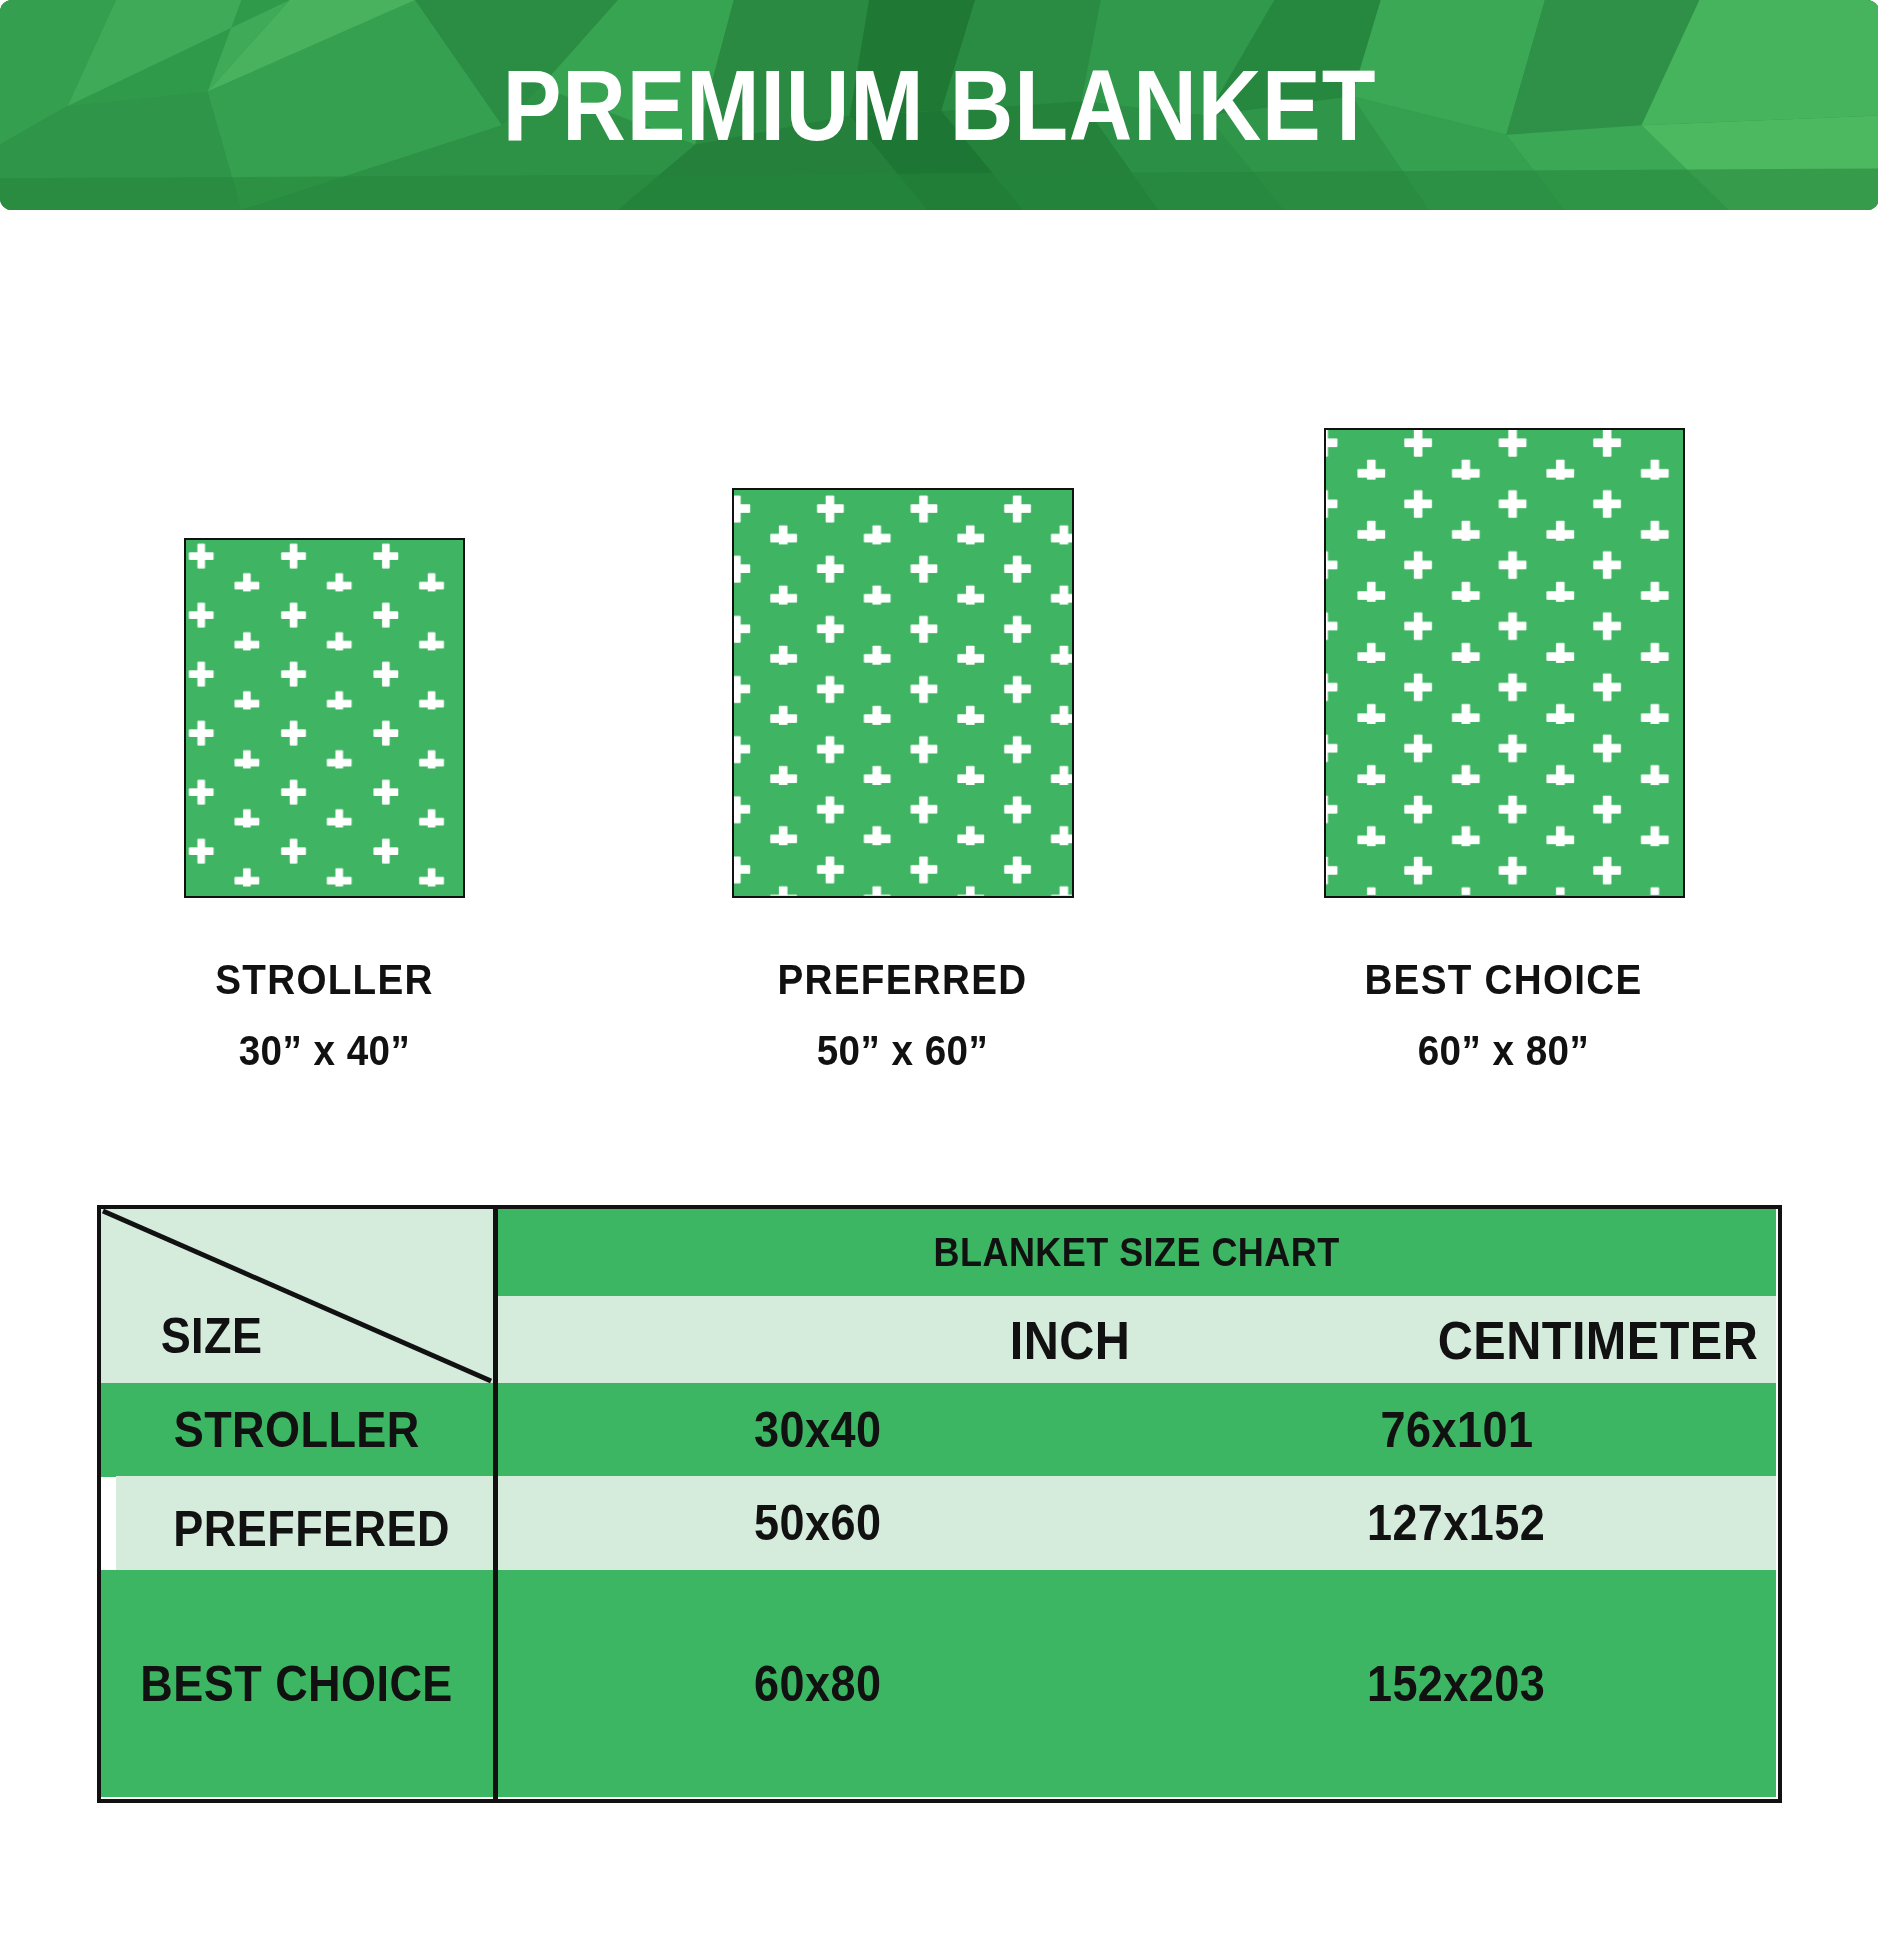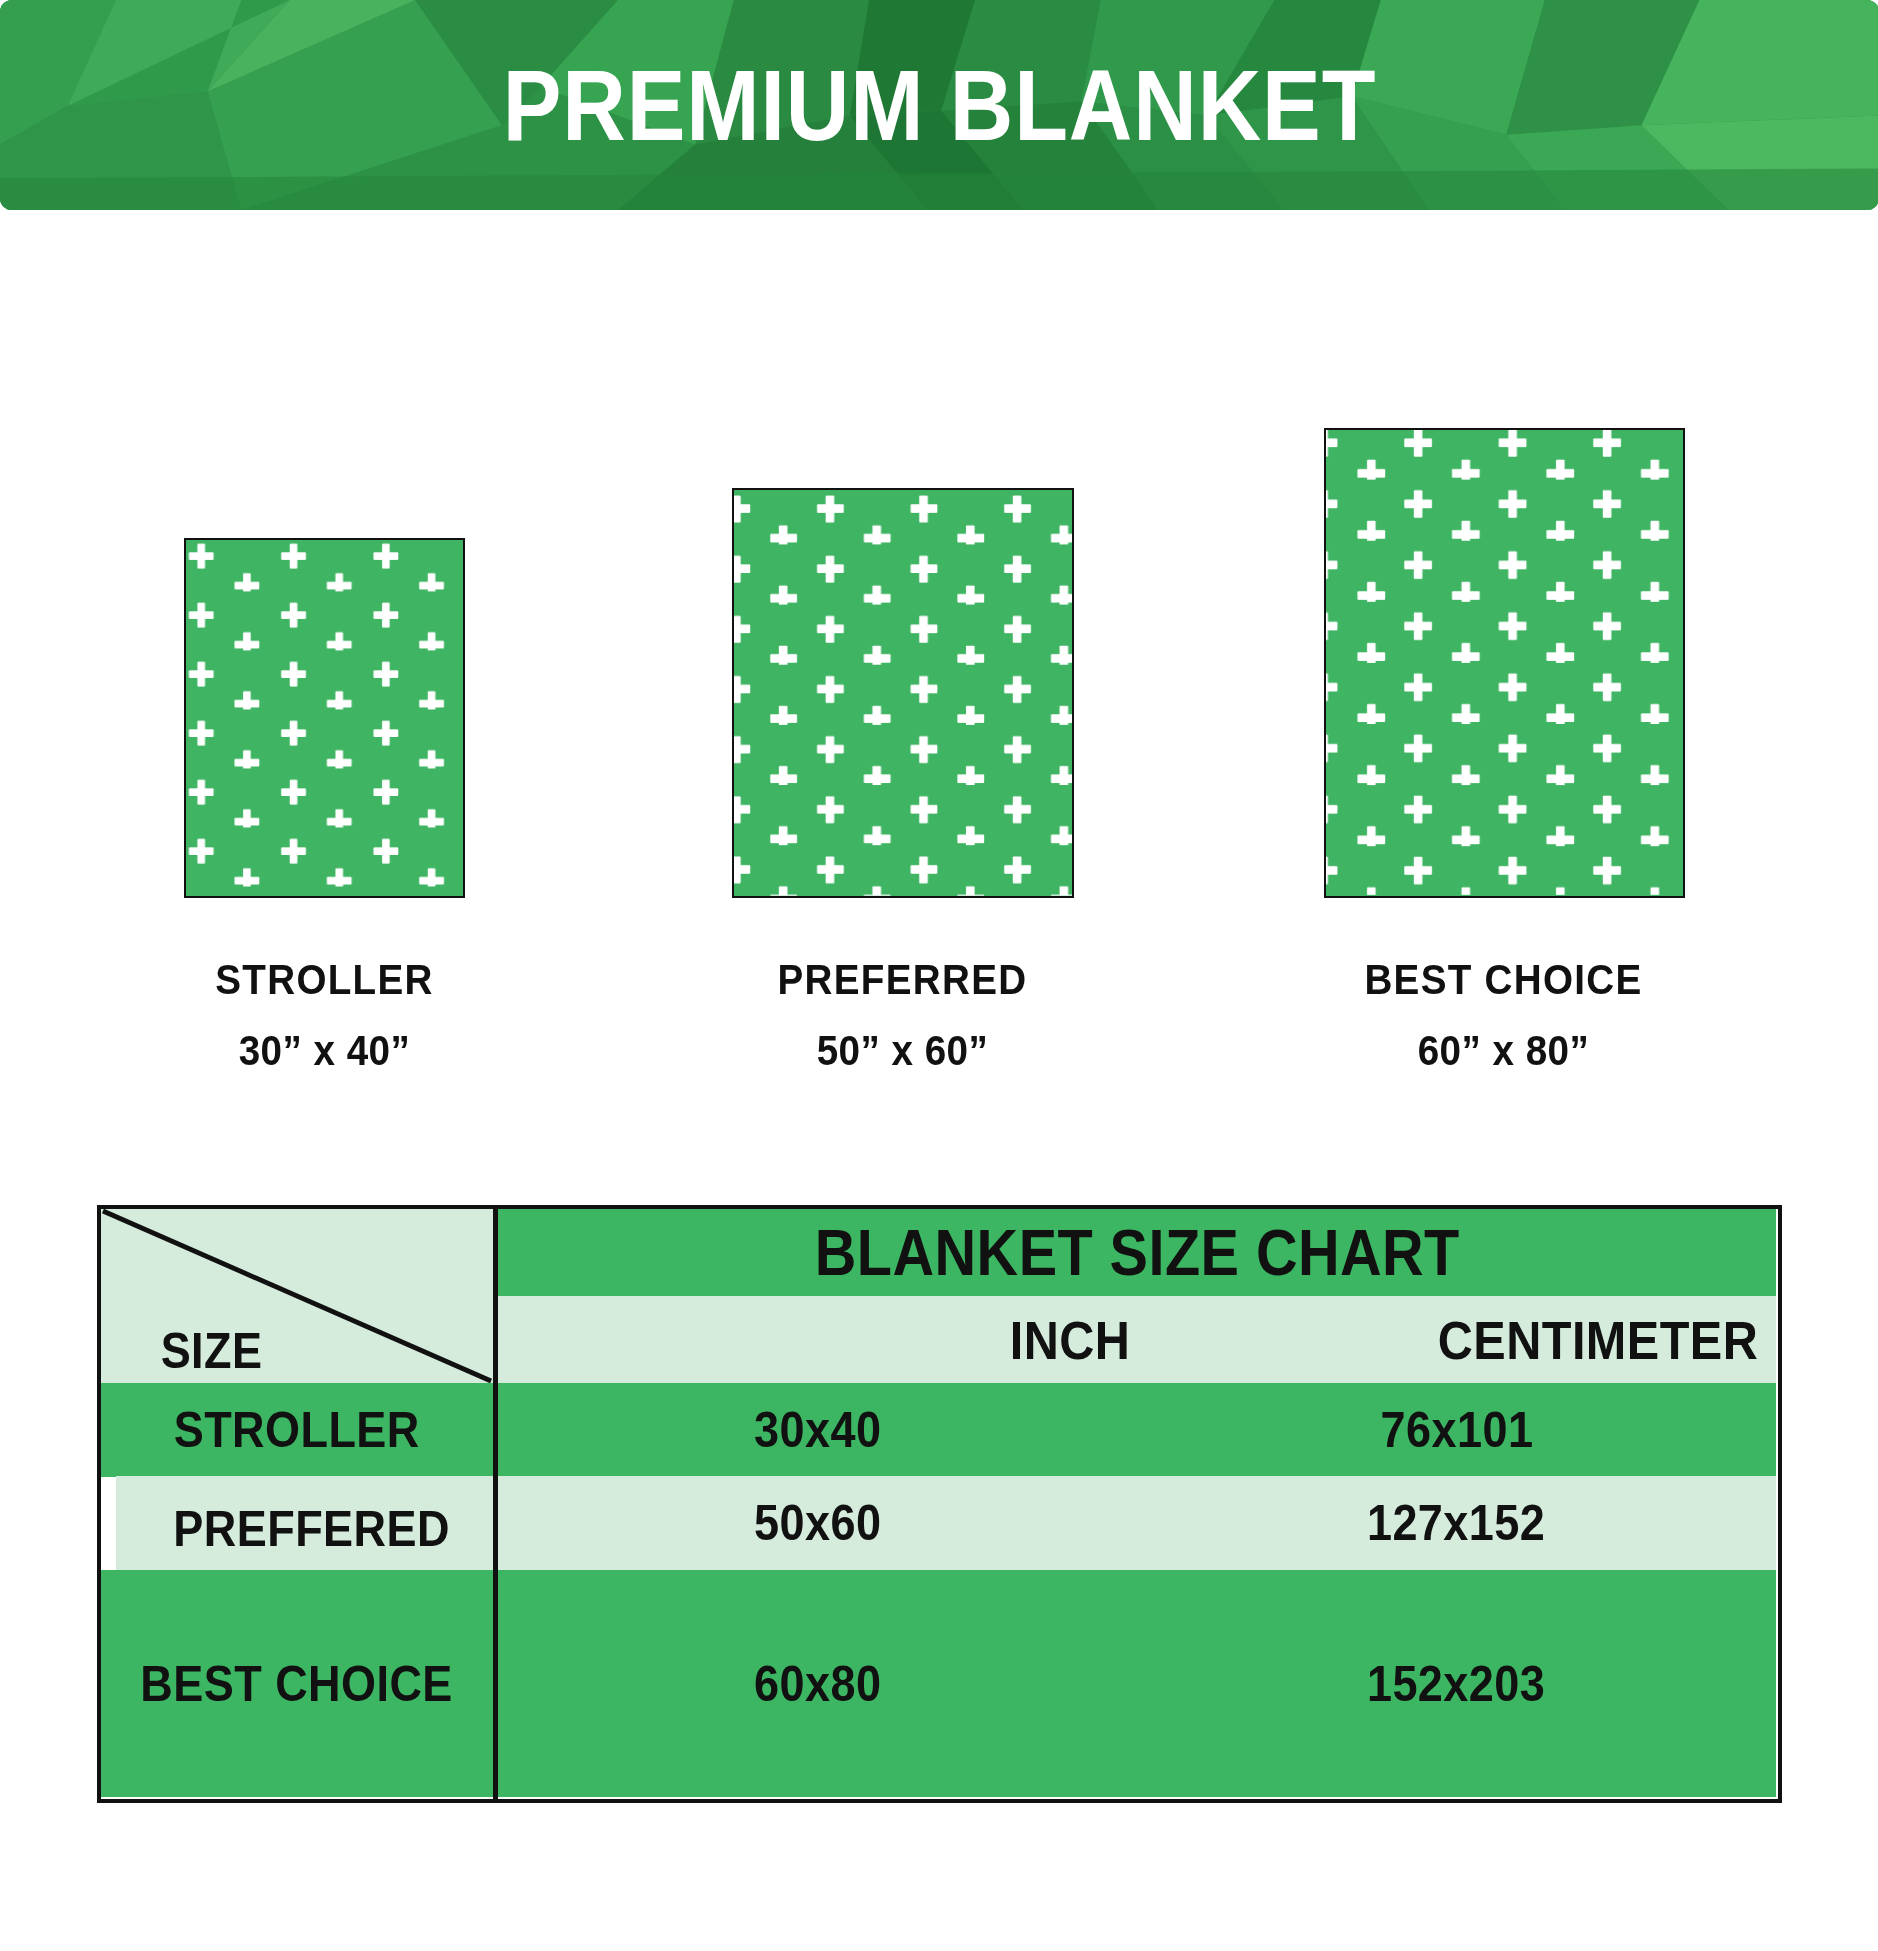--- a/index.html
+++ b/index.html
@@ -107,21 +107,21 @@
     background:#111111;
     z-index:5;
   }
   .corner-diagonal {
     position:absolute;
     left:0; top:0; width:392px; height:174px;
     z-index:6;
     pointer-events:none;
   }
 
-  .c-title { font-size:64px; letter-spacing:0.5px; }
+  .c-title { font-size:40px; letter-spacing:0.5px; }
   .c-head  { font-size:54px; letter-spacing:0.5px; }
   .c-size  { font-size:50px; letter-spacing:0.5px; }
   .c-row   { font-size:50px; letter-spacing:0.5px; }
   .c-val   { font-size:50px; letter-spacing:0.5px; }
 </style>
 </head>
 <body>
 
 <div class="header">
   <svg viewBox="0 0 1946 218" preserveAspectRatio="none">
@@ -213,21 +213,21 @@
   <span class="cap-dims">50” x 60”</span>
 </div>
 <div class="caption cap-large">
   <span class="cap-name">BEST CHOICE</span>
   <span class="cap-dims">60” x 80”</span>
 </div>
 
 <div class="chart">
   <div class="chart-grid">
 
-    <div class="cell band-light c-size" style="left:0; top:0; width:392px; height:174px; align-items:flex-end; justify-content:flex-start; padding:0 0 3px 54px;">
+    <div class="cell band-light c-size" style="left:0; top:0; width:392px; height:174px; align-items:flex-end; justify-content:flex-start; padding:0 0 18px 54px;">
       <span>SIZE</span>
     </div>
 
     <svg class="corner-diagonal" viewBox="0 0 406 180" preserveAspectRatio="none">
       <line x1="2" y1="2" x2="404" y2="178" stroke="#111111" stroke-width="5"></line>
     </svg>
 
     <div class="cell band-dark c-title" style="left:397px; top:0; width:1278px; height:87px;">
       <span>BLANKET SIZE CHART</span>
     </div>

